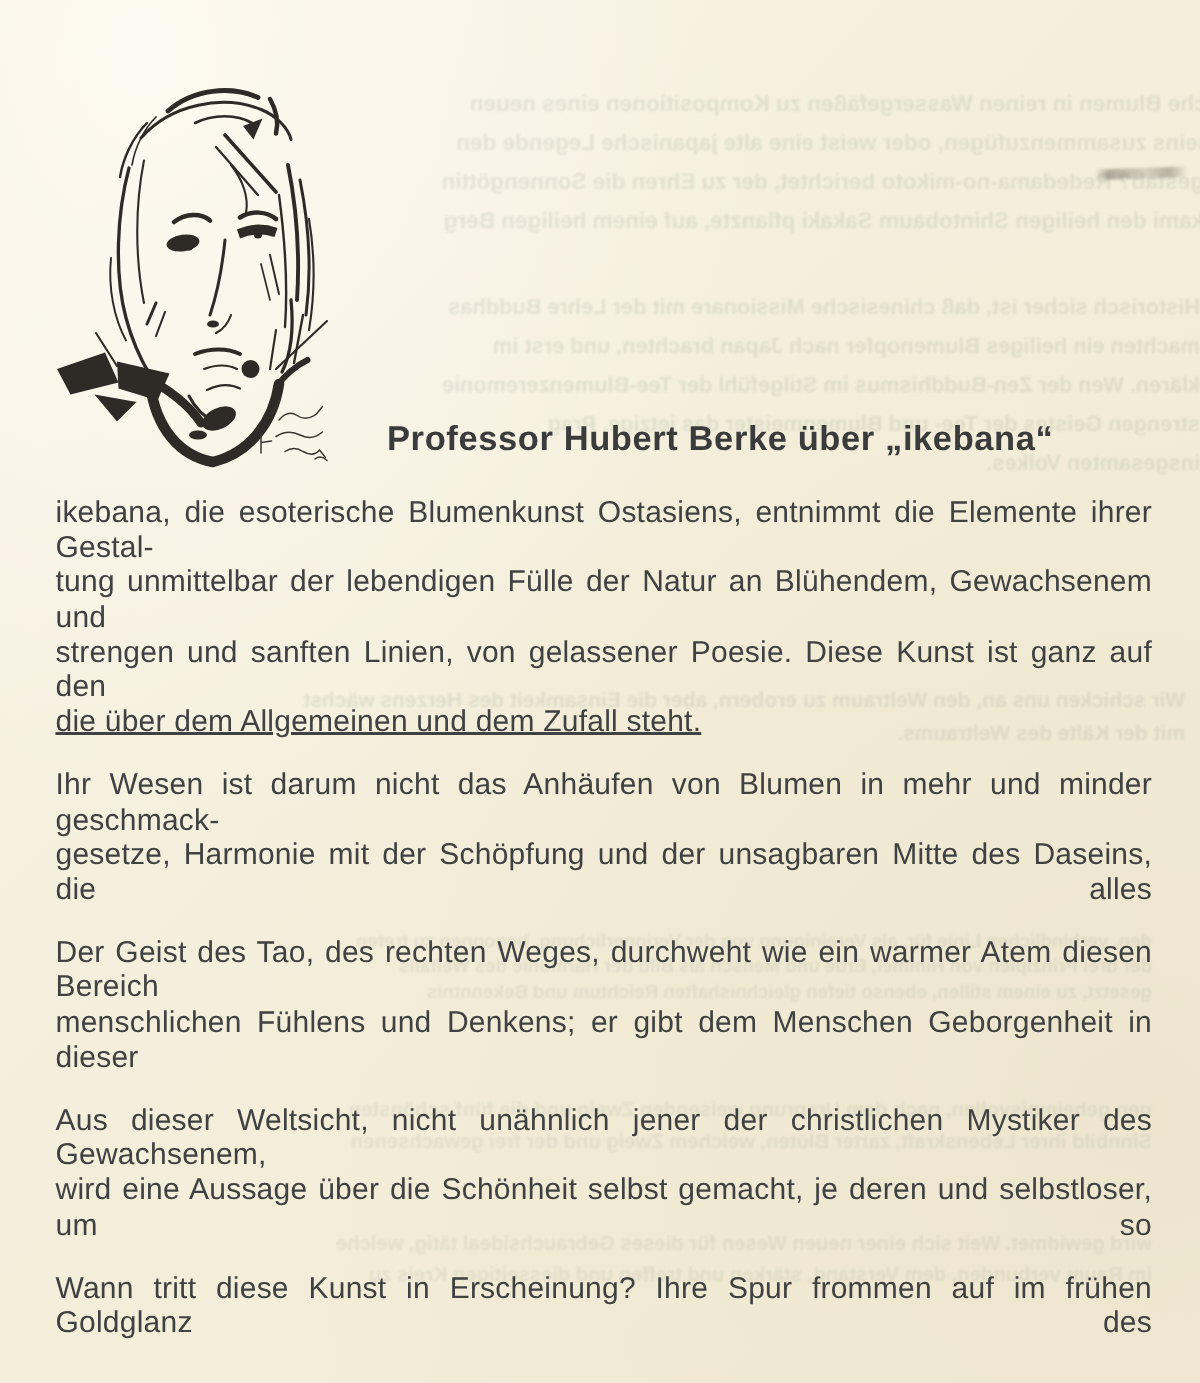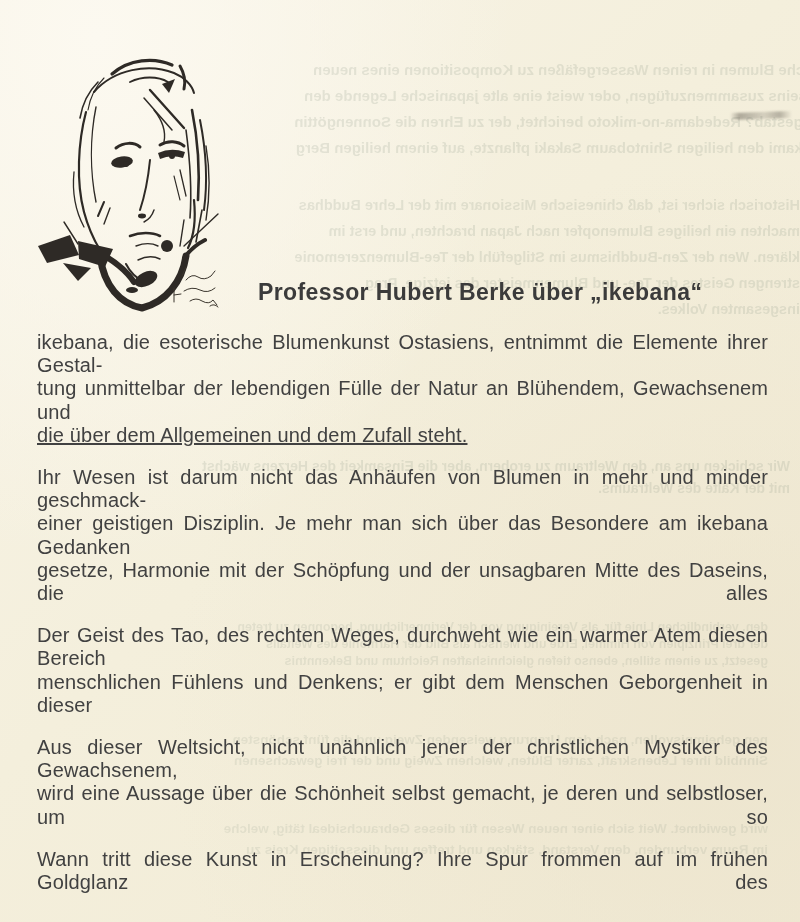--- a/index.html
+++ b/index.html
@@ -174,25 +174,25 @@
   </svg>
 
   <div class="smudge"></div>
 
   <h1 class="title">Professor Hubert Berke über „ikebana“</h1>
 
   <div class="body" id="body-text">
       <div class="para">
         <div class="line">ikebana, die esoterische Blumenkunst Ostasiens, entnimmt die Elemente ihrer Gestal-</div>
         <div class="line">tung unmittelbar der lebendigen Fülle der Natur an Blühendem, Gewachsenem und</div>
+        <div class="line">strengen und sanften Linien, von gelassener Poesie. Diese Kunst ist ganz auf den</div>
         <div class="line last">die über dem Allgemeinen und dem Zufall steht.</div>
       </div>
       <div class="para">
         <div class="line">Ihr Wesen ist darum nicht das Anhäufen von Blumen in mehr und minder geschmack-</div>
-        <div class="line">einer geistigen Disziplin. Je mehr man sich über das Besondere am ikebana Gedanken</div>
         <div class="line">gesetze, Harmonie mit der Schöpfung und der unsagbaren Mitte des Daseins, die alles</div>
       </div>
       <div class="para">
         <div class="line">Der Geist des Tao, des rechten Weges, durchweht wie ein warmer Atem diesen Bereich</div>
         <div class="line">menschlichen Fühlens und Denkens; er gibt dem Menschen Geborgenheit in dieser</div>
       </div>
       <div class="para">
         <div class="line">Aus dieser Weltsicht, nicht unähnlich jener der christlichen Mystiker des Gewachsenem,</div>
         <div class="line">wird eine Aussage über die Schönheit selbst gemacht, je deren und selbstloser, um so</div>
       </div>

